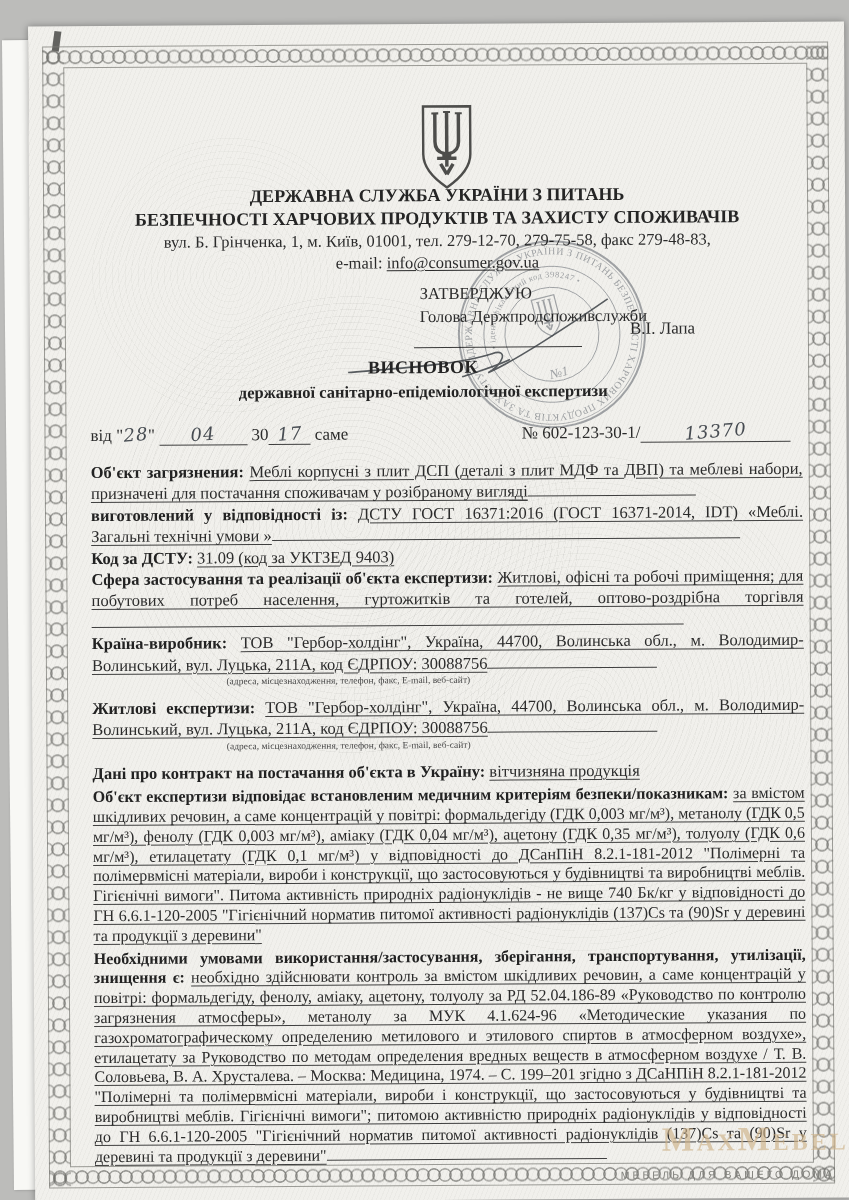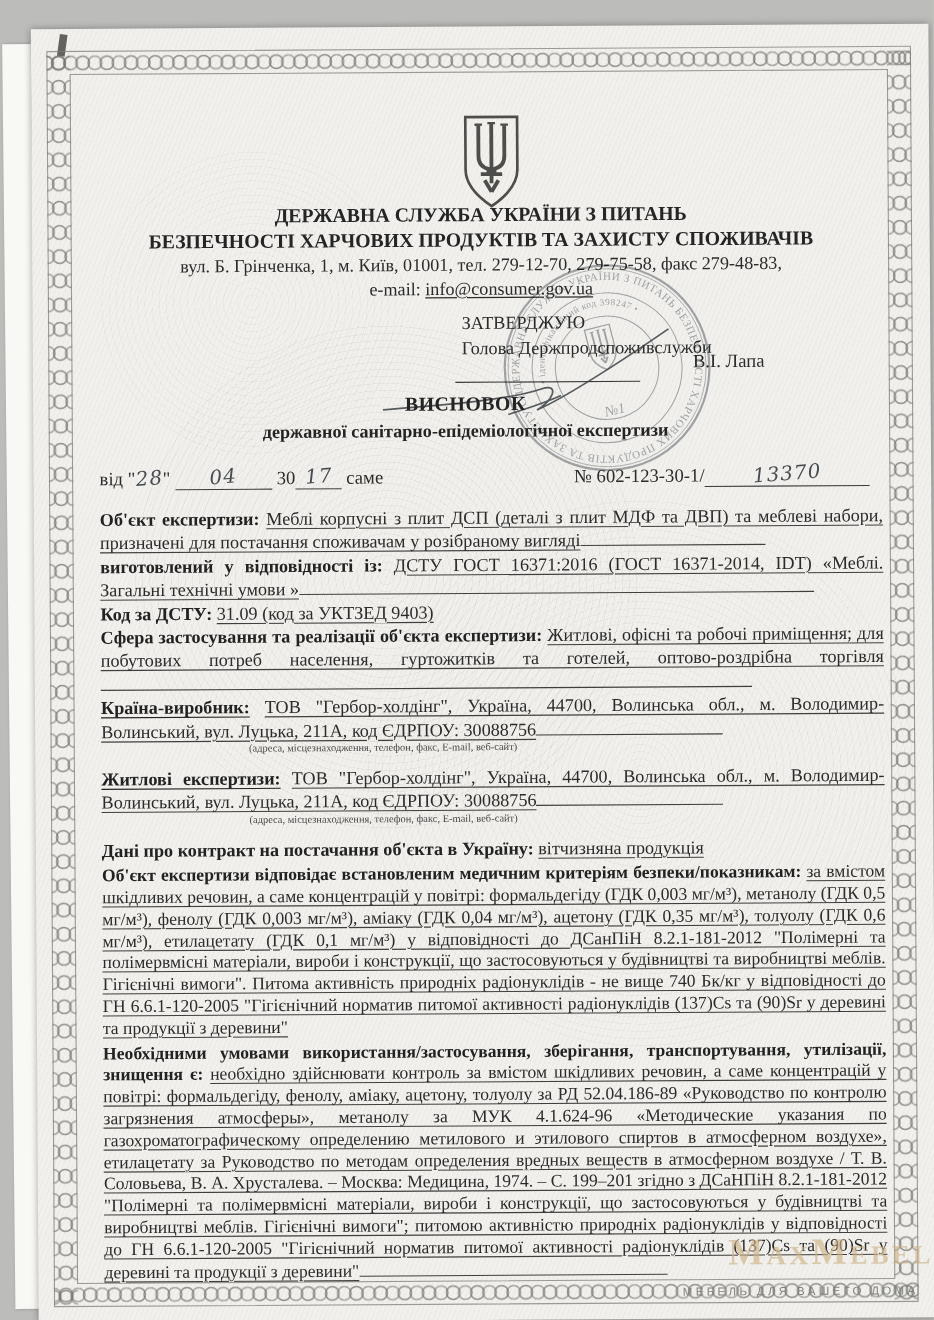--- a/index.html
+++ b/index.html
@@ -49,21 +49,21 @@
   .dslot,.nslot{display:inline-block;border-bottom:1.2px solid #3e3e3e;text-align:center;height:21px;vertical-align:bottom;}
   .dslot.mo{min-width:88px;}.dslot.yr{min-width:42px;}.nslot{min-width:150px;}
   .hand{font-family:"DejaVu Serif",serif;font-style:italic;font-size:18px;color:#474c52;
         display:inline-block;transform:rotate(-4deg);letter-spacing:1px;}
   
   .bodytext{position:absolute;left:60px;top:436px;width:712px;}
   .fld{margin:0;text-align:justify;font-size:16.5px;line-height:21.4px;}
   .fld.dense{font-size:16px;line-height:19.8px;}
   .lbl{font-weight:bold;color:#222;}
   .val{text-decoration:underline;text-underline-offset:3px;text-decoration-thickness:1px;text-decoration-color:#3f3f3f;}
-  .lbl.u{text-decoration:underline;text-underline-offset:3px;text-decoration-thickness:1px;}
+  .lbl.u{text-underline-offset:3px;text-decoration-thickness:1px;}
   .fill{display:inline-block;border-bottom:1.1px solid #3f3f3f;height:14px;vertical-align:baseline;}
   .cap{font-size:9.5px;line-height:13px;color:#474747;width:58%;margin:0 0 3px 7%;text-align:center;}
   .gap{margin-top:9px;}
   .gap2{margin-top:3px;}
   
   .stamp{position:absolute;left:422px;top:211px;width:200px;height:200px;transform:rotate(-14deg);
          opacity:.52;mix-blend-mode:multiply;}
   .stamp text{fill:#59606b;font-family:"Liberation Serif",serif;}
   .sig{position:absolute;left:312px;top:256px;width:285px;height:110px;}
   
@@ -167,21 +167,21 @@
       <span>30</span><span class="dslot yr"><span class="hand">17</span></span>
       <span>саме</span>
     </div>
     <div>
       <span>№ 602-123-30-1/</span><span class="nslot"><span class="hand">13370</span></span>
     </div>
   </div>
 
   <div class="bodytext">
     <p class="fld">
-      <b class="lbl">Об'єкт експертизи:</b>
+      <b class="lbl">Об'єкт загрязнения:</b>
       <span class="val">Меблі корпусні з плит ДСП (деталі з плит МДФ та ДВП) та меблеві набори, призначені для постачання споживачам у розібраному вигляді</span><span class="fill" style="width:168px"></span>
     </p>
     <p class="fld">
       <b class="lbl">виготовлений у відповідності із:</b>
       <span class="val">ДСТУ ГОСТ 16371:2016 (ГОСТ 16371-2014, IDT) «Меблі. Загальні технічні умови »</span><span class="fill" style="width:468px"></span>
     </p>
     <p class="fld">
       <b class="lbl">Код за ДСТУ:</b>
       <span class="val">31.09 (код за УКТЗЕД 9403)</span>
     </p>

